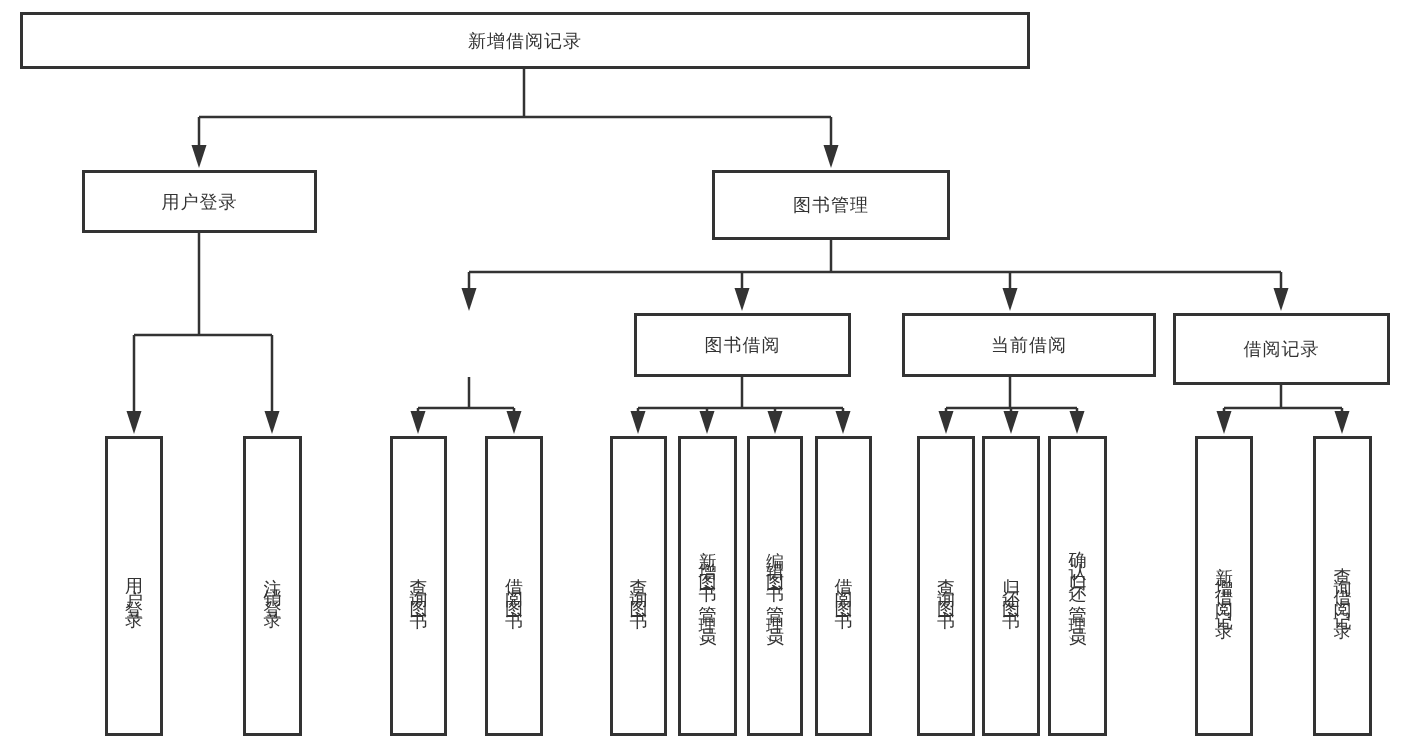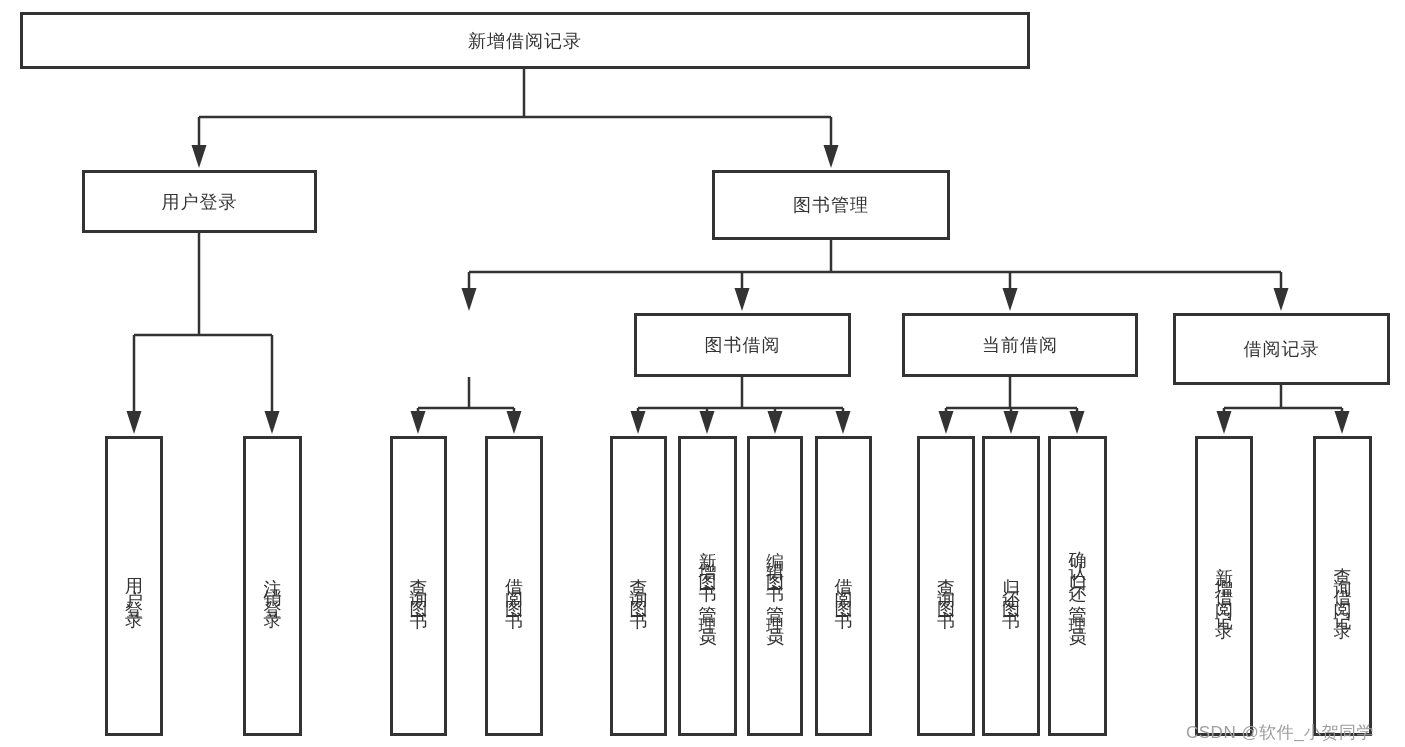--- a/index.html
+++ b/index.html
@@ -138,36 +138,35 @@
       <polygon points="1334.5,411 1349.5,411 1342,434"></polygon>
     </g>
   </svg>
 
   <div class="node hbox" style="left:20px; top:12px; width:1010px; height:57px;">新增借阅记录</div>
 
   <div class="node hbox" style="left:82px; top:170px; width:235px; height:63px;">用户登录</div>
   <div class="node hbox" style="left:712px; top:170px; width:238px; height:70px;">图书管理</div>
 
   <div class="node hbox" style="left:634px; top:313px; width:217px; height:64px;">图书借阅</div>
-  <div class="node hbox" style="left:902px; top:313px; width:236px; height:64px;">当前借阅</div>
+  <div class="node hbox" style="left:902px; top:313px; width:254px; height:64px;">当前借阅</div>
   <div class="node hbox" style="left:1173px; top:313px; width:217px; height:72px;">借阅记录</div>
 
   <div class="node vbox" style="left:105px; top:436px; width:58px; height:300px;">用户登录</div>
   <div class="node vbox" style="left:243px; top:436px; width:59px; height:300px;">注销登录</div>
 
   <div class="node vbox" style="left:390px; top:436px; width:57px; height:300px;">查询图书</div>
   <div class="node vbox" style="left:485px; top:436px; width:58px; height:300px;">借阅图书</div>
 
   <div class="node vbox" style="left:610px; top:436px; width:57px; height:300px;">查询图书</div>
   <div class="node vbox" style="left:678px; top:436px; width:59px; height:300px;">新增图书（管理员）</div>
   <div class="node vbox" style="left:747px; top:436px; width:56px; height:300px;">编辑图书（管理员）</div>
   <div class="node vbox" style="left:815px; top:436px; width:57px; height:300px;">借阅图书</div>
 
   <div class="node vbox" style="left:917px; top:436px; width:58px; height:300px;">查询图书</div>
   <div class="node vbox" style="left:982px; top:436px; width:58px; height:300px;">归还图书</div>
   <div class="node vbox" style="left:1048px; top:436px; width:59px; height:300px;">确认归还（管理员）</div>
 
   <div class="node vbox" style="left:1195px; top:436px; width:58px; height:300px;">新增借阅记录</div>
   <div class="node vbox" style="left:1313px; top:436px; width:59px; height:300px;">查询借阅记录</div>
 
-  <div class="watermark">CSDN @软件_小贺同学</div>
 
 </div>
 
 </body></html>

